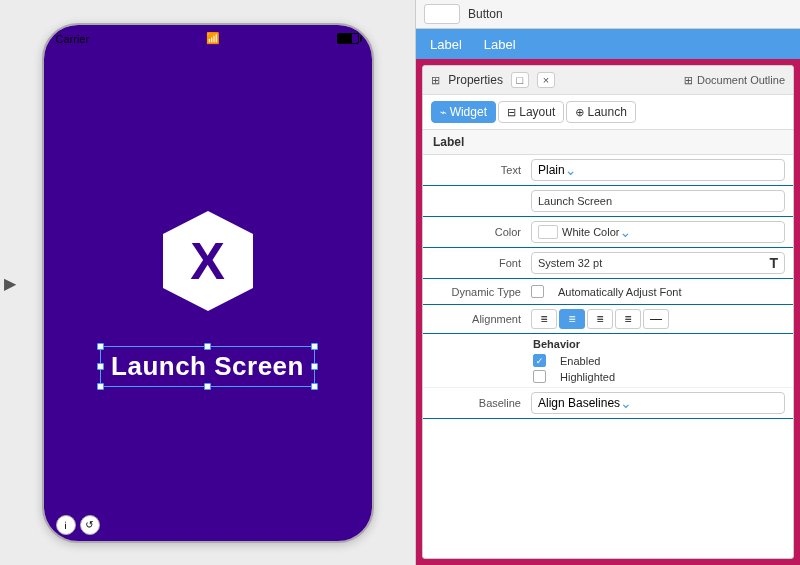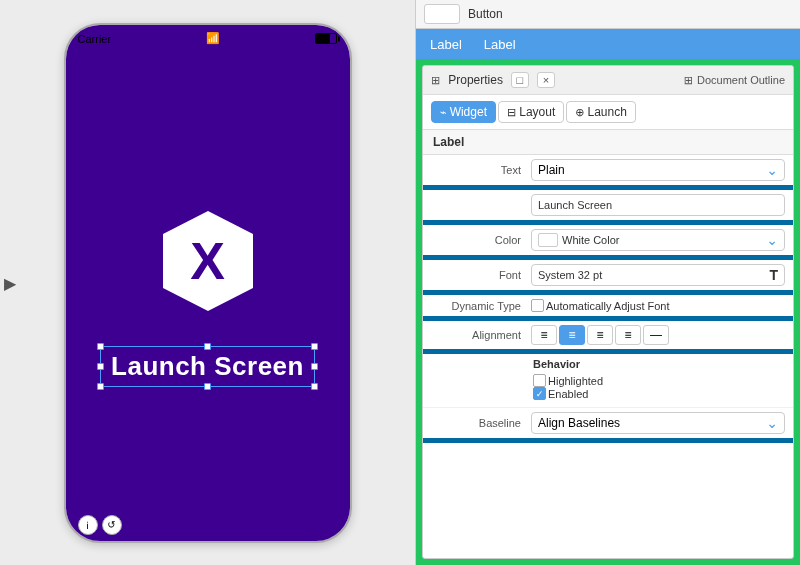--- a/index.html
+++ b/index.html
@@ -27,21 +27,21 @@
     .arrow-icon {
       position: absolute;
       left: 4px;
       top: 50%;
       transform: translateY(-50%);
       font-size: 16px;
       color: #555;
     }
 
     .phone-frame {
-      width: 288px;
+      width: 332px;
       height: 520px;
       background: white;
       border-radius: 36px;
       border: 2px solid #aaa;
       overflow: hidden;
       position: relative;
       box-shadow: 0 2px 10px rgba(0,0,0,0.2);
     }
 
     .phone-status-bar {
@@ -171,21 +171,21 @@
       justify-content: center;
       font-size: 10px;
       background: white;
     }
 
     
     .right-panel {
       flex: 1;
       display: flex;
       flex-direction: column;
-      background: #22c55e;
+      background: #be185d;
       border-left: 1px solid #ccc;
       height: 565px;
       overflow: hidden;
     }
 
     
     .top-bar {
       background: #f5f5f5;
       border-bottom: 1px solid #ccc;
       padding: 4px 8px 0;
@@ -320,41 +320,40 @@
       color: #333;
       border-bottom: 1px solid #ddd;
       background: #f7f7f7;
     }
 
     
     .prop-row {
       display: flex;
       align-items: center;
       padding: 4px 8px;
-      border-bottom: 5px solid #0369a1;
+      border-bottom: 1px solid #0369a1;
       min-height: 26px;
     }
 
     .prop-label {
       width: 100px;
       font-size: 11px;
       color: #555;
       text-align: right;
       padding-right: 10px;
       flex-shrink: 0;
     }
 
     .prop-value {
       flex: 1;
     }
 
     .select-field {
       display: flex;
       align-items: center;
-      justify-content: space-between;
       border: 1px solid #ccc;
       border-radius: 4px;
       padding: 2px 6px;
       background: white;
       width: 100%;
       height: 22px;
       cursor: pointer;
     }
 
     .select-field .chevron {
@@ -401,21 +400,21 @@
 
     .font-T {
       font-size: 14px;
       font-weight: 600;
       color: #333;
     }
 
     .checkbox-row {
       display: flex;
       align-items: center;
-      gap: 2px;
+      gap: 14px;
       font-size: 11px;
       color: #333;
     }
 
     .checkbox {
       width: 13px;
       height: 13px;
       border: 1px solid #aaa;
       border-radius: 2px;
       background: white;
@@ -663,27 +662,27 @@
           <div class="align-btn">≡</div>
           <div class="align-btn">≡</div>
           <div class="align-btn">—</div>
         </div>
       </div>
     </div>
 
 
     <div class="behavior-section">
       <div class="behavior-title">Behavior</div>
+      <div class="checkbox-row" style="margin-bottom:3px;">
+        <div class="checkbox checked"></div>
+        <span>Enabled</span>
+      </div>
       <div class="checkbox-row">
         <div class="checkbox"></div>
         <span>Highlighted</span>
-      </div>
-      <div class="checkbox-row" style="margin-bottom:3px;">
-        <div class="checkbox checked"></div>
-        <span>Enabled</span>
       </div>
     </div>
 
     <div class="prop-row">
       <span class="prop-label">Baseline</span>
       <div class="prop-value">
         <div class="select-field">
           <span>Align Baselines</span>
           <span class="chevron">⌄</span>
         </div>

